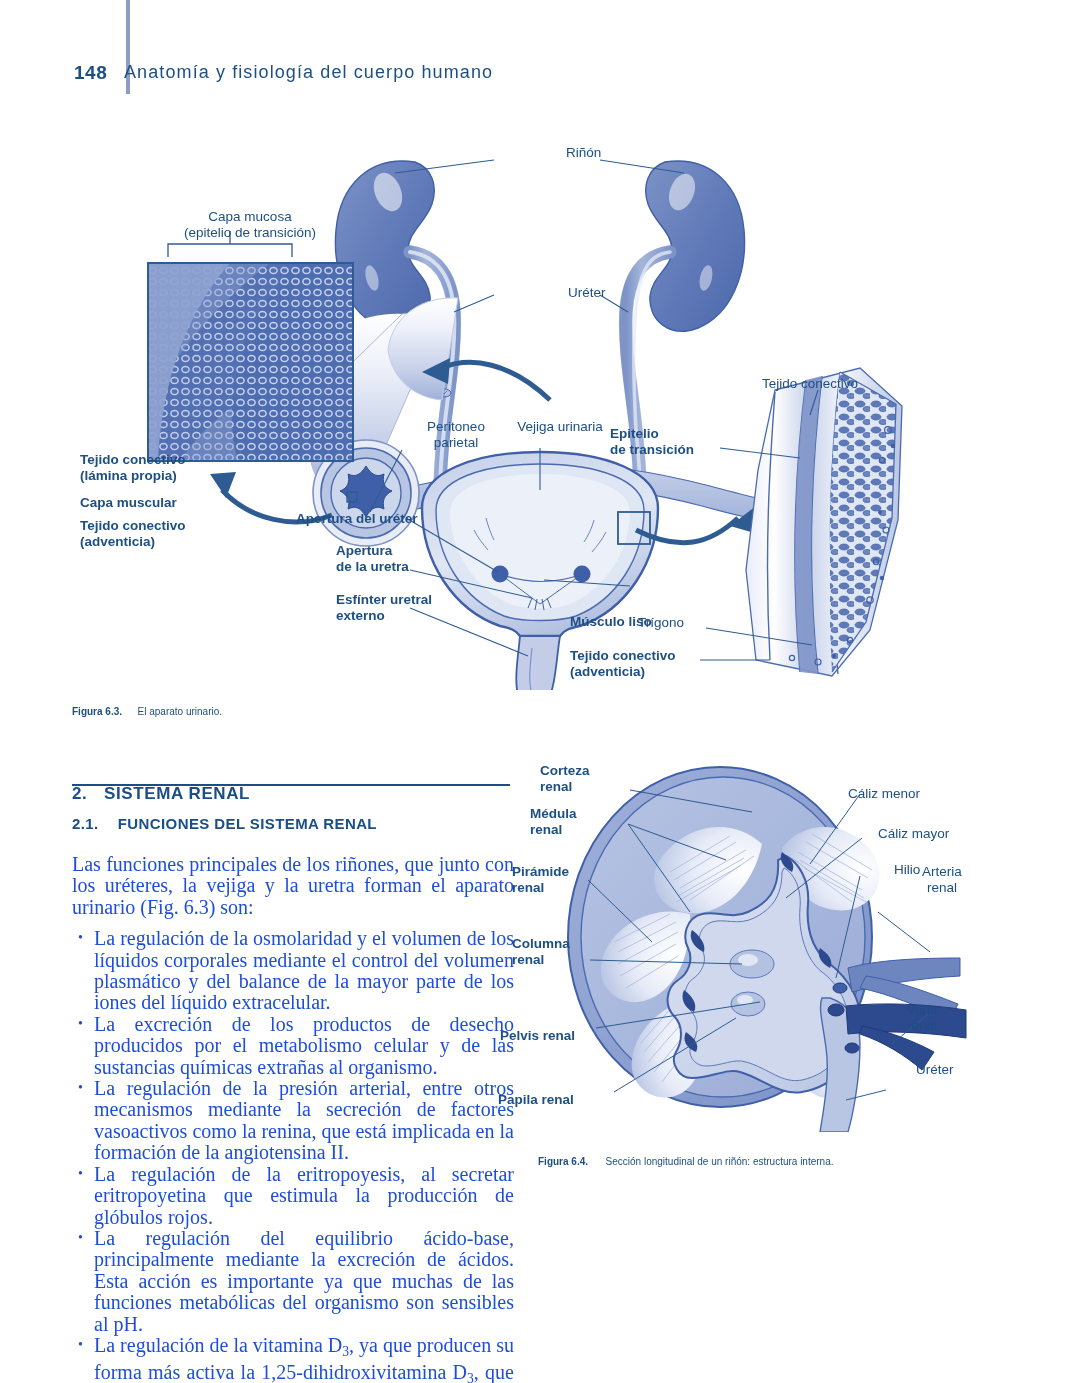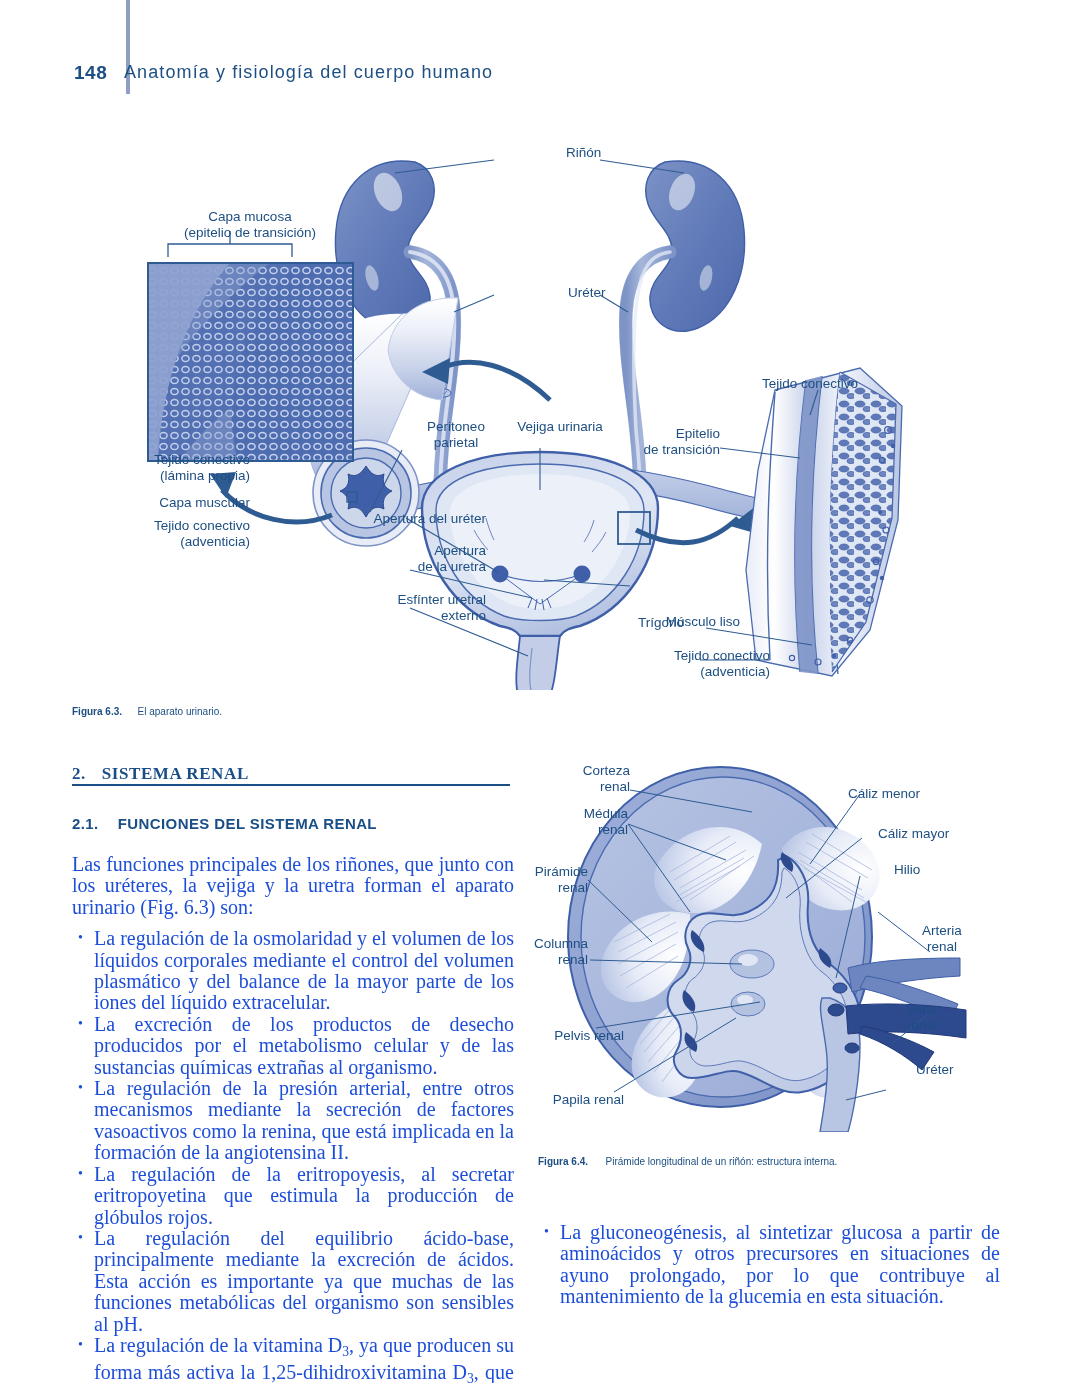--- a/index.html
+++ b/index.html
@@ -28,21 +28,21 @@
     position:absolute;left:124px;top:62px;
     font-size:18px;letter-spacing:1.1px;color:#1d4f82;
     white-space:nowrap;
   }
 
   
   .lbl{
     position:absolute;font-size:13.5px;line-height:15.5px;
     color:#1d4f82;white-space:pre;
   }
-  .lbl.r{text-align:right;}
+  .lbl.r{text-align:left;font-weight:bold;}
   .lbl.c{text-align:center;}
 
   
   .caption{
     position:absolute;font-size:10px;line-height:19px;color:#1d4f82;
   }
   .caption b{font-weight:bold;}
 
   
   .h1{
@@ -349,21 +349,21 @@
   <div class="lbl r" style="left:570px;top:614px;width:170px;">Músculo liso</div>
   <div class="lbl r" style="left:570px;top:648px;width:200px;">Tejido conectivo
 (adventicia)</div>
 
   <div class="caption" style="left:72px;top:702px;width:440px;">
     <b>Figura 6.3.</b>
     <span style="display:inline-block;width:10px"></span>
     <span>El aparato urinario.</span>
   </div>
 
-  <div class="h1" style="left:72px;top:764px;font-family:Liberation Serif, serif;">
+  <div class="h1" style="left:72px;top:784px;">
     <span>2.</span>
     <span style="display:inline-block;width:6px"></span>
     <span>SISTEMA RENAL</span>
   </div>
   <div class="h1-rule" style="left:72px;top:784px;width:438px;"></div>
 
   <div class="h2" style="left:72px;top:815px;">
     <span>2.1.</span>
     <span style="display:inline-block;width:10px"></span>
     <span>FUNCIONES DEL SISTEMA RENAL</span>
@@ -532,31 +532,26 @@
   <div class="lbl r" style="left:512px;top:864px;width:76px;">Pirámide
 renal</div>
   <div class="lbl r" style="left:512px;top:936px;width:76px;">Columna
 renal</div>
   <div class="lbl r" style="left:500px;top:1028px;width:124px;">Pelvis renal</div>
   <div class="lbl r" style="left:498px;top:1092px;width:126px;">Papila renal</div>
 
   <div class="lbl" style="left:848px;top:786px;">Cáliz menor</div>
   <div class="lbl" style="left:878px;top:826px;">Cáliz mayor</div>
   <div class="lbl" style="left:894px;top:862px;">Hilio</div>
-  <div class="lbl c" style="left:906px;top:923px;width:72px;">Arteria
+  <div class="lbl c" style="left:906px;top:864px;width:72px;">Arteria
 renal</div>
   <div class="lbl c" style="left:886px;top:1002px;width:72px;">Vena
 renal</div>
   <div class="lbl" style="left:916px;top:1062px;">Uréter</div>
 
   <div class="caption" style="left:538px;top:1152px;width:462px;">
     <b>Figura 6.4.</b>
     <span style="display:inline-block;width:12px"></span>
-    <span>Pirámide longitudinal de un riñón: estructura interna.</span>
-  </div>
-
-  <div class="body-col" style="left:538px;top:1222px;width:462px;">
-    <ul class="bul" style="margin-top:0;">
-      <li>La gluconeogénesis, al sintetizar glucosa a partir de aminoácidos y otros precursores en situaciones de ayuno prolongado, por lo que contribuye al mantenimiento de la glucemia en esta situación.</li>
-    </ul>
-  </div>
+    <span>Sección longitudinal de un riñón: estructura interna.</span>
+  </div>
+
 
 </div>
 
 </body></html>

